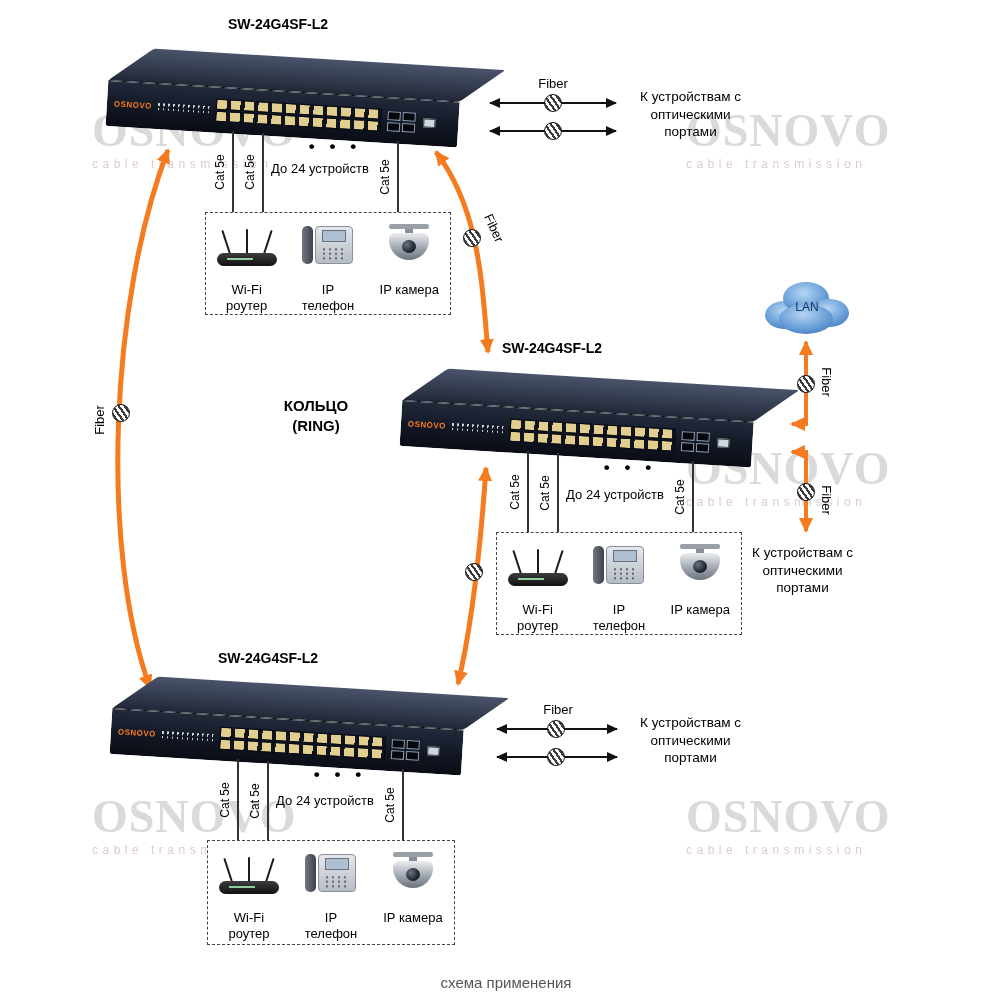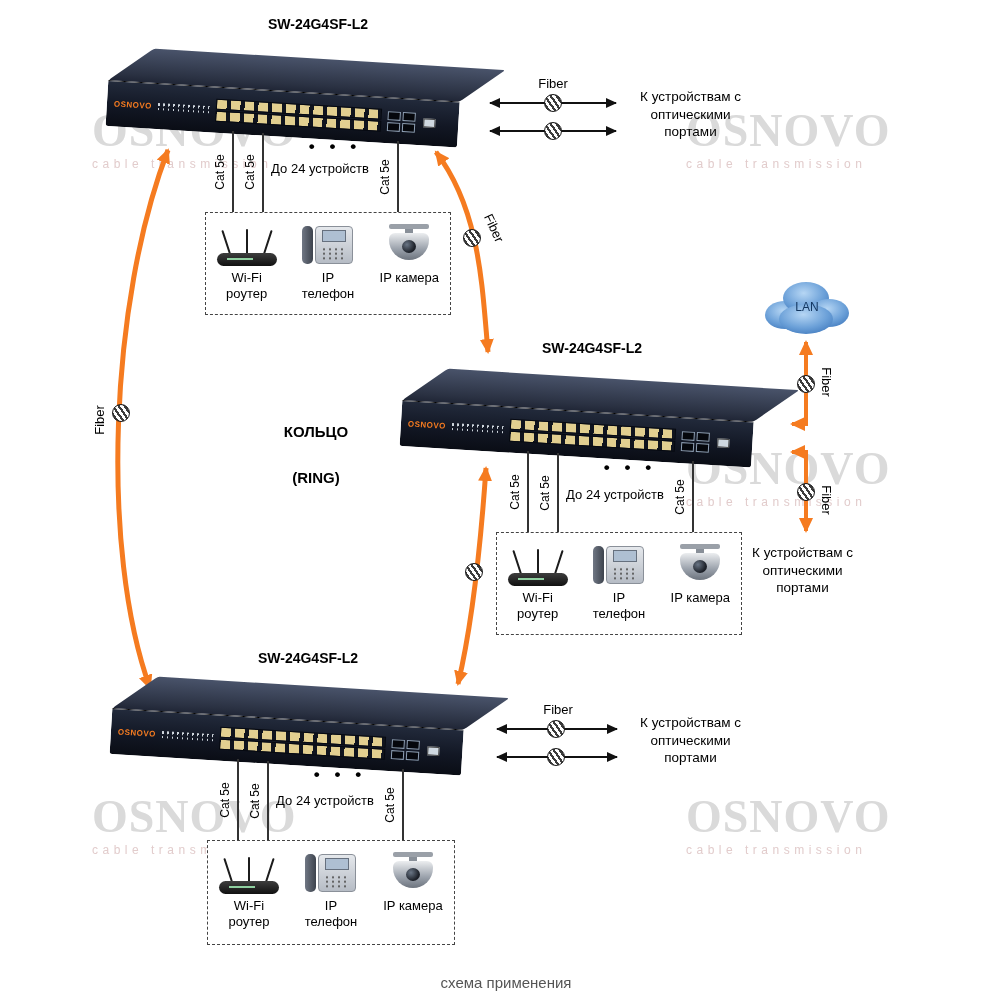--- a/index.html
+++ b/index.html
@@ -19,46 +19,46 @@
   .sw-logo { color:#f57b20; font-size:8px; font-weight:bold; letter-spacing:.5px; width:38px; flex:none; }
   .sw-leds { width:52px; flex:none; }
   .sw-leds i { display:block; height:2.5px; margin:2px 0; background:repeating-linear-gradient(90deg,#cfd6dd 0 1.6px,transparent 1.6px 5px); }
   .sw-ports { flex:none; }
   .port-row { width:166px; height:11px; margin:1.5px 0; background:repeating-linear-gradient(90deg,#e2cf90 0 9.6px,#10141e 9.6px 13.8px); border:1px solid #060910; }
   .sw-sfp { flex:none; display:grid; grid-template-columns:13px 13px; grid-template-rows:9px 9px; gap:2px; }
   .sw-sfp i { background:#05070c; border:1px solid #8fa0b5; }
   .sw-console { flex:none; width:12px; height:9px; background:#cfd8e0; border:1px solid #444; margin-left:2px; }
 
   
-  .sw-title { position:absolute; z-index:3; width:180px; text-align:center; font-size:14px; font-weight:bold; color:#000; }
+  .sw-title { position:absolute; z-index:3; width:180px; font-size:14px; font-weight:bold; color:#000; }
   .txt { position:absolute; z-index:3; color:#000; }
   .center { text-align:center; }
   .fiber-h { font-size:13px; }
   .rot { transform:translate(-50%,-50%) rotate(-90deg); white-space:nowrap; font-size:13px; }
   .rot90 { transform:translate(-50%,-50%) rotate(90deg); white-space:nowrap; font-size:13px; }
   .rot65 { transform:translate(-50%,-50%) rotate(65deg); white-space:nowrap; font-size:13px; }
   .cat { position:absolute; z-index:3; font-size:12px; white-space:nowrap; transform:translate(-50%,-50%) rotate(-90deg); }
   .dots { position:absolute; z-index:3; width:80px; text-align:center; font-size:17px; font-weight:bold; letter-spacing:5px; }
   .upto { position:absolute; z-index:3; width:130px; text-align:center; font-size:13px; }
   .optical { position:absolute; z-index:3; width:145px; text-align:center; font-size:13.5px; line-height:1.3; }
   .optical span { display:block; }
   .ring-label { position:absolute; z-index:3; width:100px; text-align:center; font-weight:bold; font-size:15px; line-height:1.35; }
-  .ring-label span { display:block;margin-top:26px; }
+  .ring-label span { display:block; }
   .caption { position:absolute; z-index:3; width:220px; text-align:center; font-size:15px; color:#555; }
 
   
   .vline { position:absolute; z-index:2; width:1.5px; background:#333; }
   .hatch { position:absolute; z-index:4; width:18px; height:18px; border-radius:50%; border:1.5px solid #1a1a1a;
            background:repeating-linear-gradient(55deg,#ffffff 0 2.6px,#3c3c3c 2.6px 4.8px); }
   svg.layer { position:absolute; left:0; top:0; z-index:1; }
 
   
   .dev-box { position:absolute; z-index:2; background:#fff; border:1.6px dashed #444; display:flex; justify-content:space-around; align-items:flex-start; padding-top:10px; }
   .dev { width:33%; text-align:center; }
-  .dev-label { font-size:13px; line-height:1.2; margin-top:3px; }
+  .dev-label { font-size:13px; line-height:1.2; margin-top:15px; }
   .dev-label span { display:block; }
 
   .icon-router { position:relative; width:64px; height:44px; margin:0 auto; }
   .ant { position:absolute; bottom:13px; width:2px; height:25px; background:#1c1c1c; border-radius:1px; }
   .a1 { left:14px; transform:rotate(-18deg); transform-origin:bottom; }
   .a2 { left:31px; }
   .a3 { right:14px; transform:rotate(18deg); transform-origin:bottom; }
   .router-body { position:absolute; bottom:1px; left:2px; right:2px; height:13px; background:linear-gradient(180deg,#3e3e3e,#101010); border-radius:7px; }
   .router-body i { position:absolute; left:10px; top:5px; width:26px; height:2px; background:#8fd0a0; }
 

